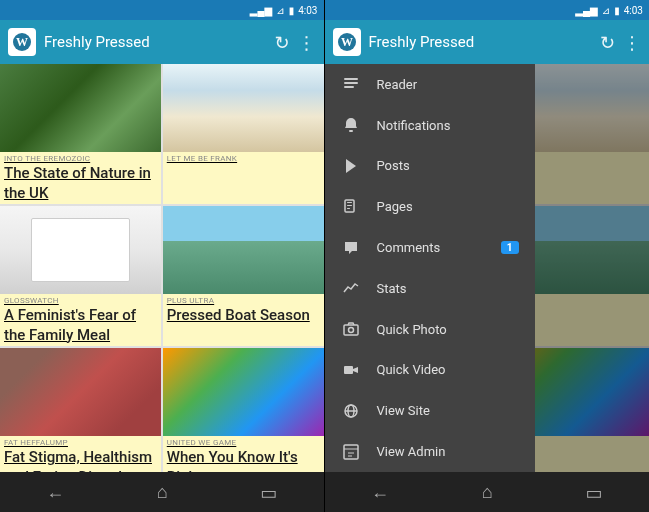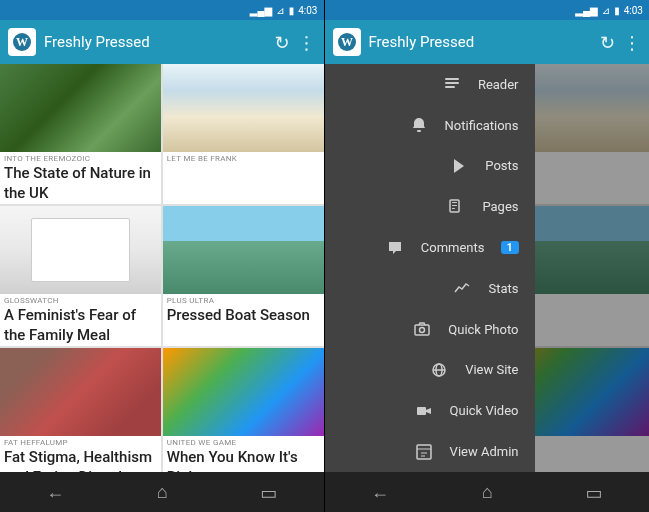--- a/index.html
+++ b/index.html
@@ -80,25 +80,26 @@
       flex: 1;
       overflow: hidden;
       background: #e0e0e0;
       display: grid;
       grid-template-columns: 1fr 1fr;
       grid-template-rows: repeat(3, 140px) 60px;
       gap: 2px;
     }
 
     .card {
-      background: #ffffff;
+      background: #fef9c3;
       display: flex;
       flex-direction: column;
       overflow: hidden;
       position: relative;
+      text-decoration: underline;
     }
     .card-image {
       flex: 1;
       overflow: hidden;
     }
     .card-label {
       padding: 2px 4px 0 4px;
       font-size: 8px;
       color: #888;
       text-transform: uppercase;
@@ -148,21 +149,20 @@
     }
     .drawer {
       position: absolute;
       top: 0; left: 0;
       width: 210px;
       height: 100%;
       background: #424242;
       z-index: 10;
       display: flex;
       flex-direction: column;
-      align-items: flex-end;
     }
     .drawer-item {
       display: flex;
       align-items: center;
       padding: 0 16px;
       height: 44px;
       gap: 16px;
       cursor: pointer;
     }
     .drawer-icon {
@@ -437,42 +437,42 @@
             <rect x="1" y="4" width="14" height="10" rx="1"></rect>
             <circle cx="8" cy="9" r="2.5"></circle>
             <path d="M5 4l1-2h4l1 2"></path>
           </svg>
         </div>
         <span class="drawer-label">Quick Photo</span>
       </div>
 
       <div class="drawer-item">
         <div class="drawer-icon">
+          <svg width="16" height="16" viewBox="0 0 16 16" fill="#ccc">
+            <rect x="1" y="4" width="9" height="8" rx="1"></rect>
+            <polygon points="10,7 15,5 15,11 10,9"></polygon>
+          </svg>
+        </div>
+        <span class="drawer-label">Quick Video</span>
+      </div>
+
+      <div class="drawer-item">
+        <div class="drawer-icon">
           <svg width="16" height="16" viewBox="0 0 16 16" fill="none" stroke="#ccc" stroke-width="1.5">
             <circle cx="8" cy="8" r="6"></circle>
             <ellipse cx="8" cy="8" rx="3" ry="6"></ellipse>
             <line x1="2" y1="8" x2="14" y2="8"></line>
           </svg>
         </div>
         <span class="drawer-label">View Site</span>
       </div>
 
       <div class="drawer-item">
         <div class="drawer-icon">
           <svg width="16" height="16" viewBox="0 0 16 16" fill="#ccc">
-            <rect x="1" y="4" width="9" height="8" rx="1"></rect>
-            <polygon points="10,7 15,5 15,11 10,9"></polygon>
-          </svg>
-        </div>
-        <span class="drawer-label">Quick Video</span>
-      </div>
-
-      <div class="drawer-item">
-        <div class="drawer-icon">
-          <svg width="16" height="16" viewBox="0 0 16 16" fill="#ccc">
             <rect x="1" y="1" width="14" height="14" rx="1" fill="none" stroke="#ccc" stroke-width="1.5"></rect>
             <line x1="1" y1="5" x2="15" y2="5" stroke="#ccc" stroke-width="1"></line>
             <path d="M5 9h6M5 12h4" stroke="#ccc" stroke-width="1" fill="none"></path>
           </svg>
         </div>
         <span class="drawer-label">View Admin</span>
       </div>
 
     </div>
   </div>

